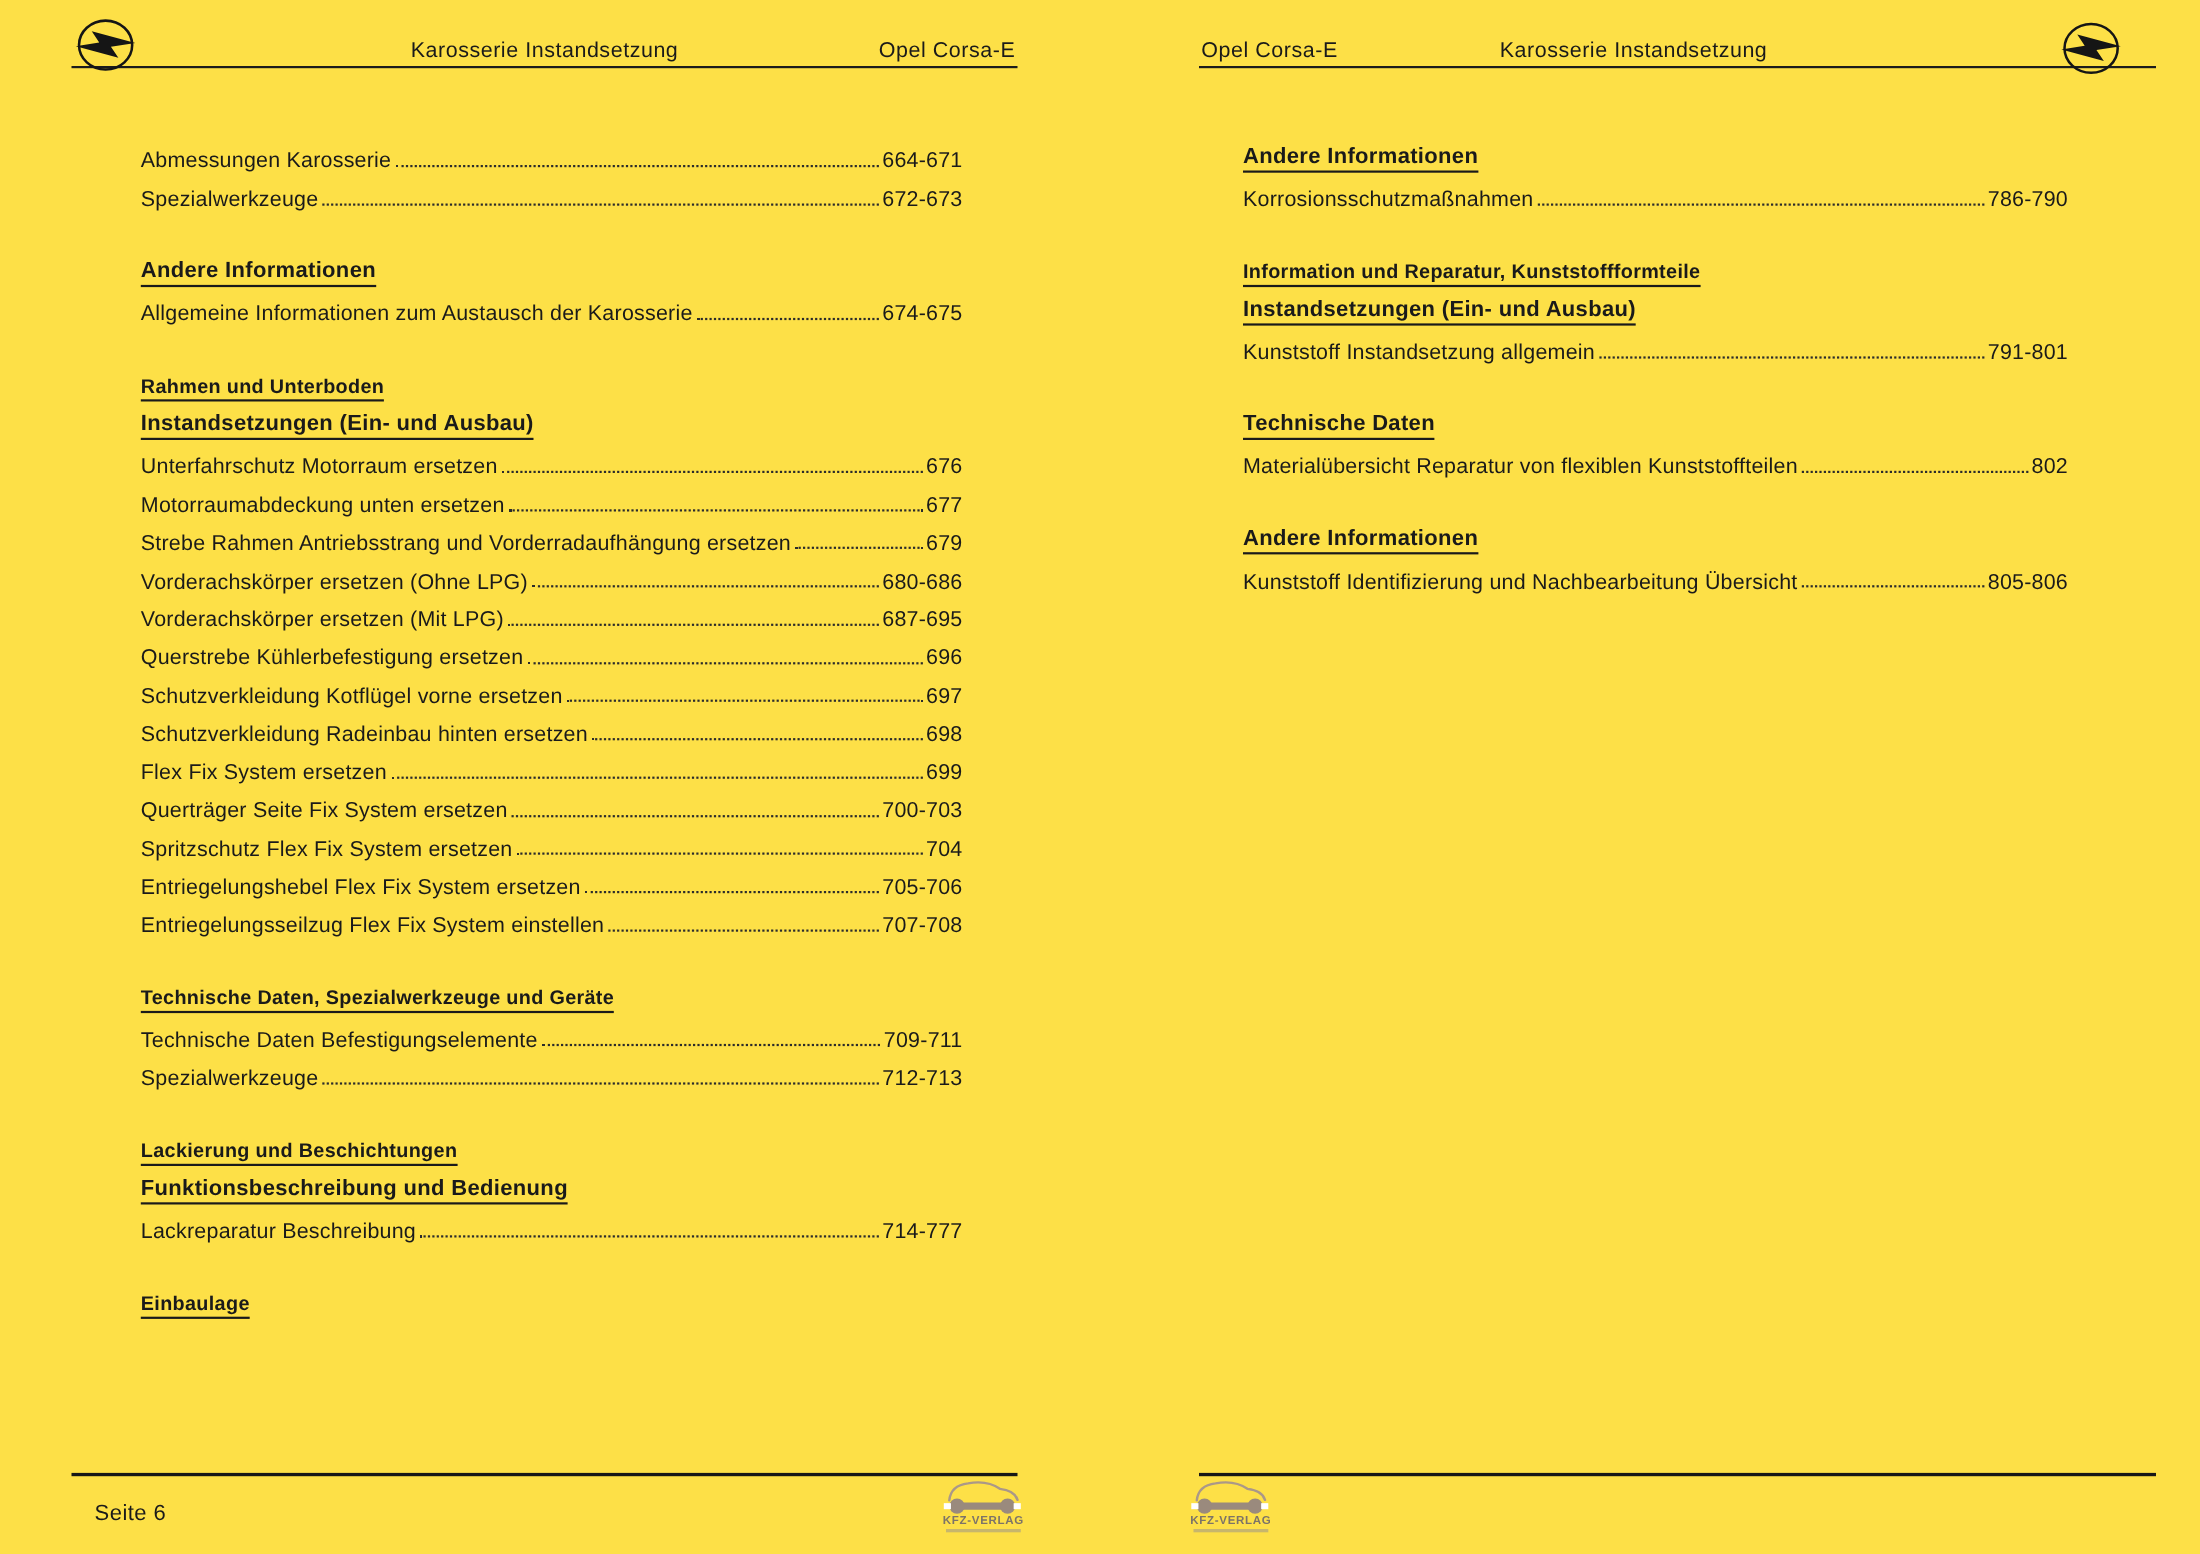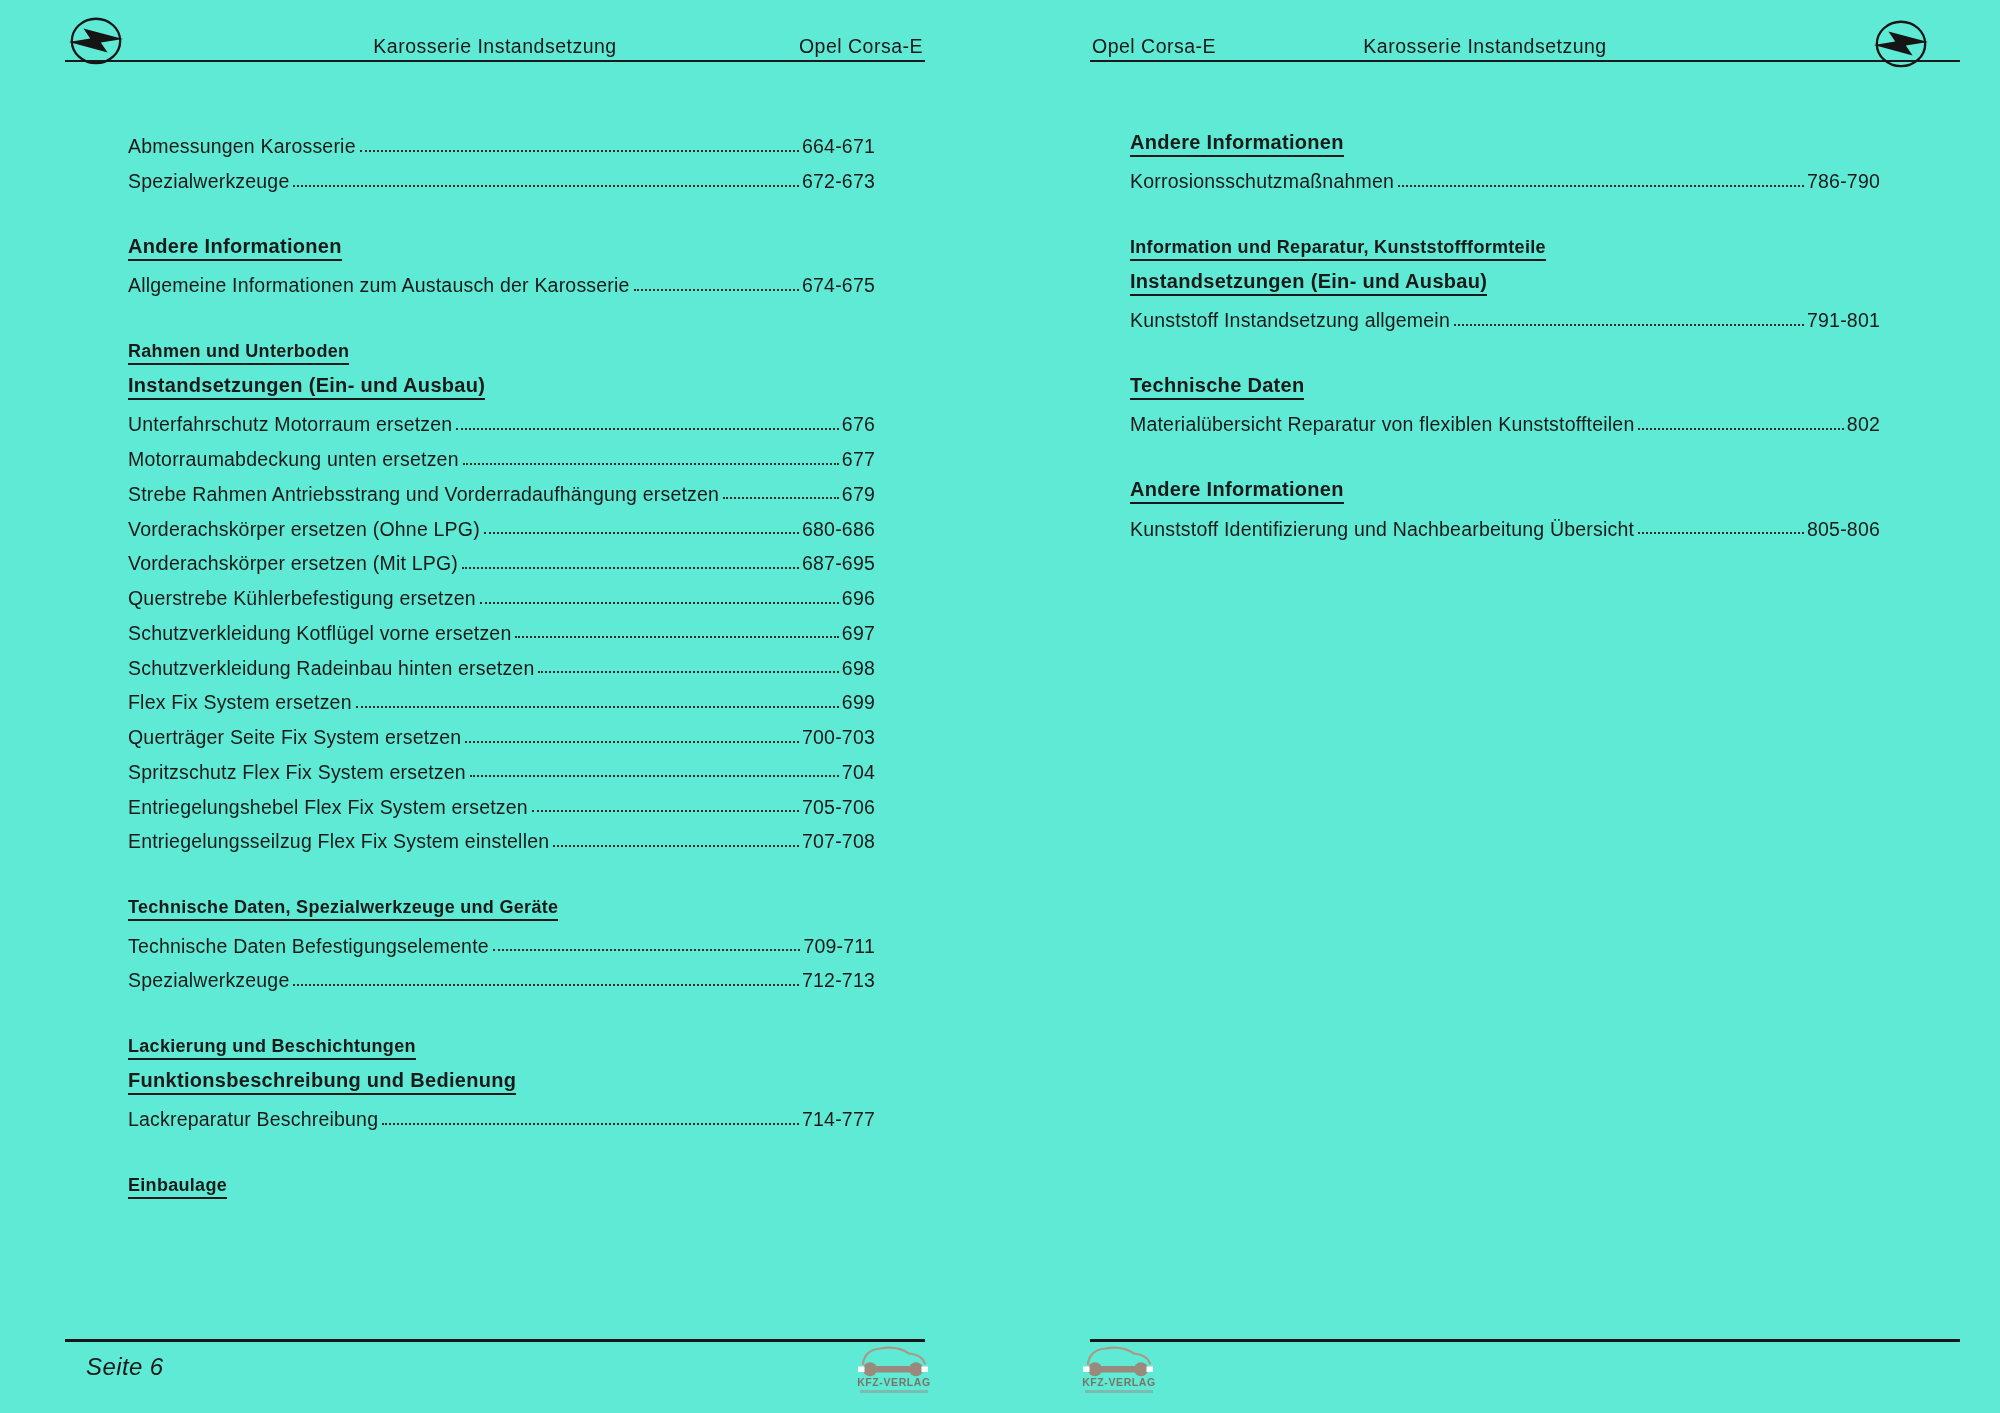--- a/index.html
+++ b/index.html
@@ -1,16 +1,16 @@
 <!DOCTYPE html>
 <html><head>
 <meta charset="utf-8">
 <style>
   html,body{margin:0;padding:0;background:#ffffff;}
-  .canvas{position:relative;width:2000px;height:1413px;background:#5eead4;overflow:hidden;
+  .canvas{position:relative;width:2000px;height:1413px;background:#fde047;overflow:hidden;
           font-family:"Liberation Sans",sans-serif;color:#1a1a1a;}
   .page{position:absolute;top:12px;height:1392px;}
   .page.left{left:65px;width:860px;}
   .page.right{left:1090px;width:870px;}
 
   
   .p-header{position:absolute;top:0;left:0;right:0;height:48px;border-bottom:2.5px solid #1b1b1b;
             font-size:19.5px;letter-spacing:0.5px;}
   .h-title{position:absolute;left:0;right:0;bottom:2px;text-align:center;white-space:nowrap;}
   .page.right .h-title{right:80px;}
@@ -32,21 +32,21 @@
   .h-main>span{font-weight:bold;font-size:18px;line-height:1;letter-spacing:0.3px;
                border-bottom:2.5px solid #1a1a1a;padding-bottom:3px;white-space:nowrap;}
   .h-sub>span{font-weight:bold;font-size:20px;line-height:1;letter-spacing:0.3px;
               border-bottom:2.5px solid #1a1a1a;padding-bottom:3px;white-space:nowrap;}
   .row{font-size:19.5px;letter-spacing:0.2px;}
   .lbl,.num{line-height:1.05;white-space:nowrap;}
   .dots{flex:1;min-width:14px;border-bottom:2.3px dotted #2b2b2b;margin:0 3px 5px 4px;}
 
   
   .p-footer{position:absolute;left:0;right:0;top:1327px;height:64px;border-top:3px solid #171717;}
-  .page-num{position:absolute;left:21px;top:11px;font-size:24px;letter-spacing:0.4px;font-style:italic;}
+  .page-num{position:absolute;left:21px;top:23px;font-size:20px;letter-spacing:0.4px;}
   .kfz{position:absolute;top:3px;width:74px;text-align:center;}
   .page.left .kfz{right:-6px;}
   .page.right .kfz{left:-8px;}
   .kfz svg{display:block;width:74px;height:34px;margin:0 auto;}
   .kfz-name{display:block;font-size:10.5px;font-weight:bold;letter-spacing:0.6px;
             color:#7d7468;line-height:1;margin-top:-2px;}
   .kfz-tag{height:3px;background:#9a938a;opacity:0.55;margin:2px 3px 0 3px;}
 </style>
 </head>
 <body>

